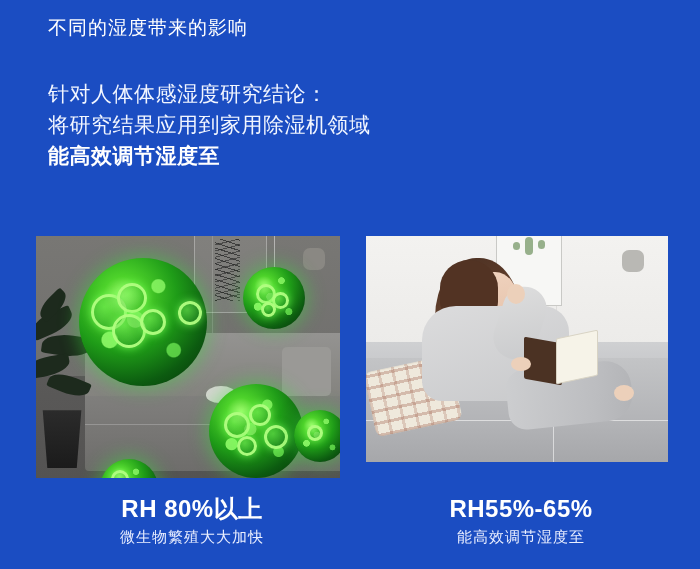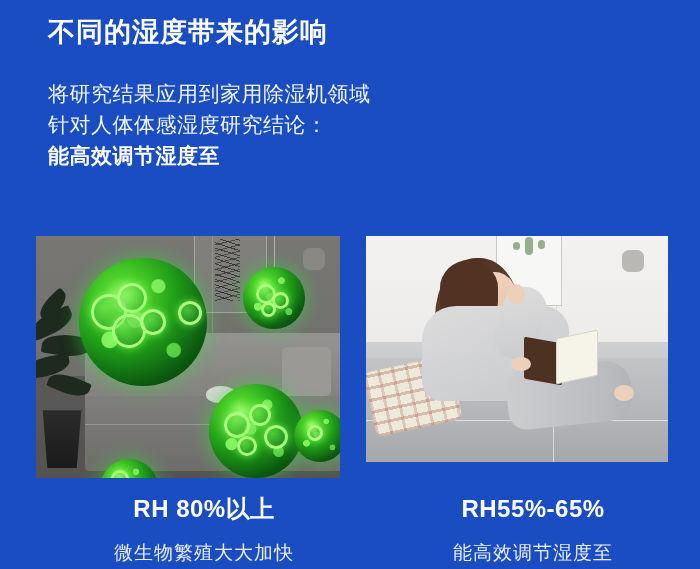--- a/index.html
+++ b/index.html
@@ -7,22 +7,22 @@
   body {
     background:#1b4dc2;
     font-family:"Liberation Sans","DejaVu Sans",sans-serif;
     overflow:hidden;
     position:relative;
   }
 
   
   .header { position:absolute; left:48px; top:16px; width:620px; }
   .page-title {
-    font-size:27px;
-    font-weight:bold;
+    font-size:19px;
+    font-weight:normal;
     color:#ffffff;
     letter-spacing:1px;
     line-height:1.25;
     white-space:nowrap;
   }
 
   .body-copy {
     position:absolute;
     left:48px;
     top:78px;
@@ -269,43 +269,43 @@
     position:absolute; right:0; top:0; width:42px; height:46px;
     background:#f6f3e8; transform:skewY(-12deg);
     border:1px solid #d8d3c4; border-radius:2px;
   }
   .w-hand-book {
     position:absolute; left:46%; top:52%; width:20px; height:14px;
     background:#ecd0ba; border-radius:50%;
   }
 
   
-  .captions { position:absolute; left:16px; top:494px; width:596px; height:75px; }
+  .captions { position:absolute; left:4px; top:494px; width:596px; height:75px; }
   .caption { position:absolute; top:0; text-align:center; }
   .caption-left  { left:36px;  width:304px; }
   .caption-right { left:366px; width:302px; }
   .cap-title {
     font-size:24px; font-weight:bold; color:#ffffff;
     letter-spacing:0.5px; line-height:30px; white-space:nowrap;
   }
   .cap-sub {
-    margin-top:16px; font-size:19px; color:#e9eeff;
+    margin-top:0; font-size:15px; color:#e9eeff;
     letter-spacing:1px; line-height:26px; white-space:nowrap;
   }
 </style>
 </head>
 <body>
 
 <div class="header">
   <div class="page-title">不同的湿度带来的影响</div>
 </div>
 
 <div class="body-copy">
+  <span class="body-line">针对人体体感湿度研究结论：</span>
   <span class="body-line">将研究结果应用到家用除湿机领域</span>
-  <span class="body-line">针对人体体感湿度研究结论：</span>
   <span class="body-line bold">能高效调节湿度至</span>
 </div>
 
 <div class="panels">
 
   <div class="panel panel-left">
     <div class="photo">
       <div class="room-l">
         <div class="wall"></div>
         <div class="wall-seam"></div>

